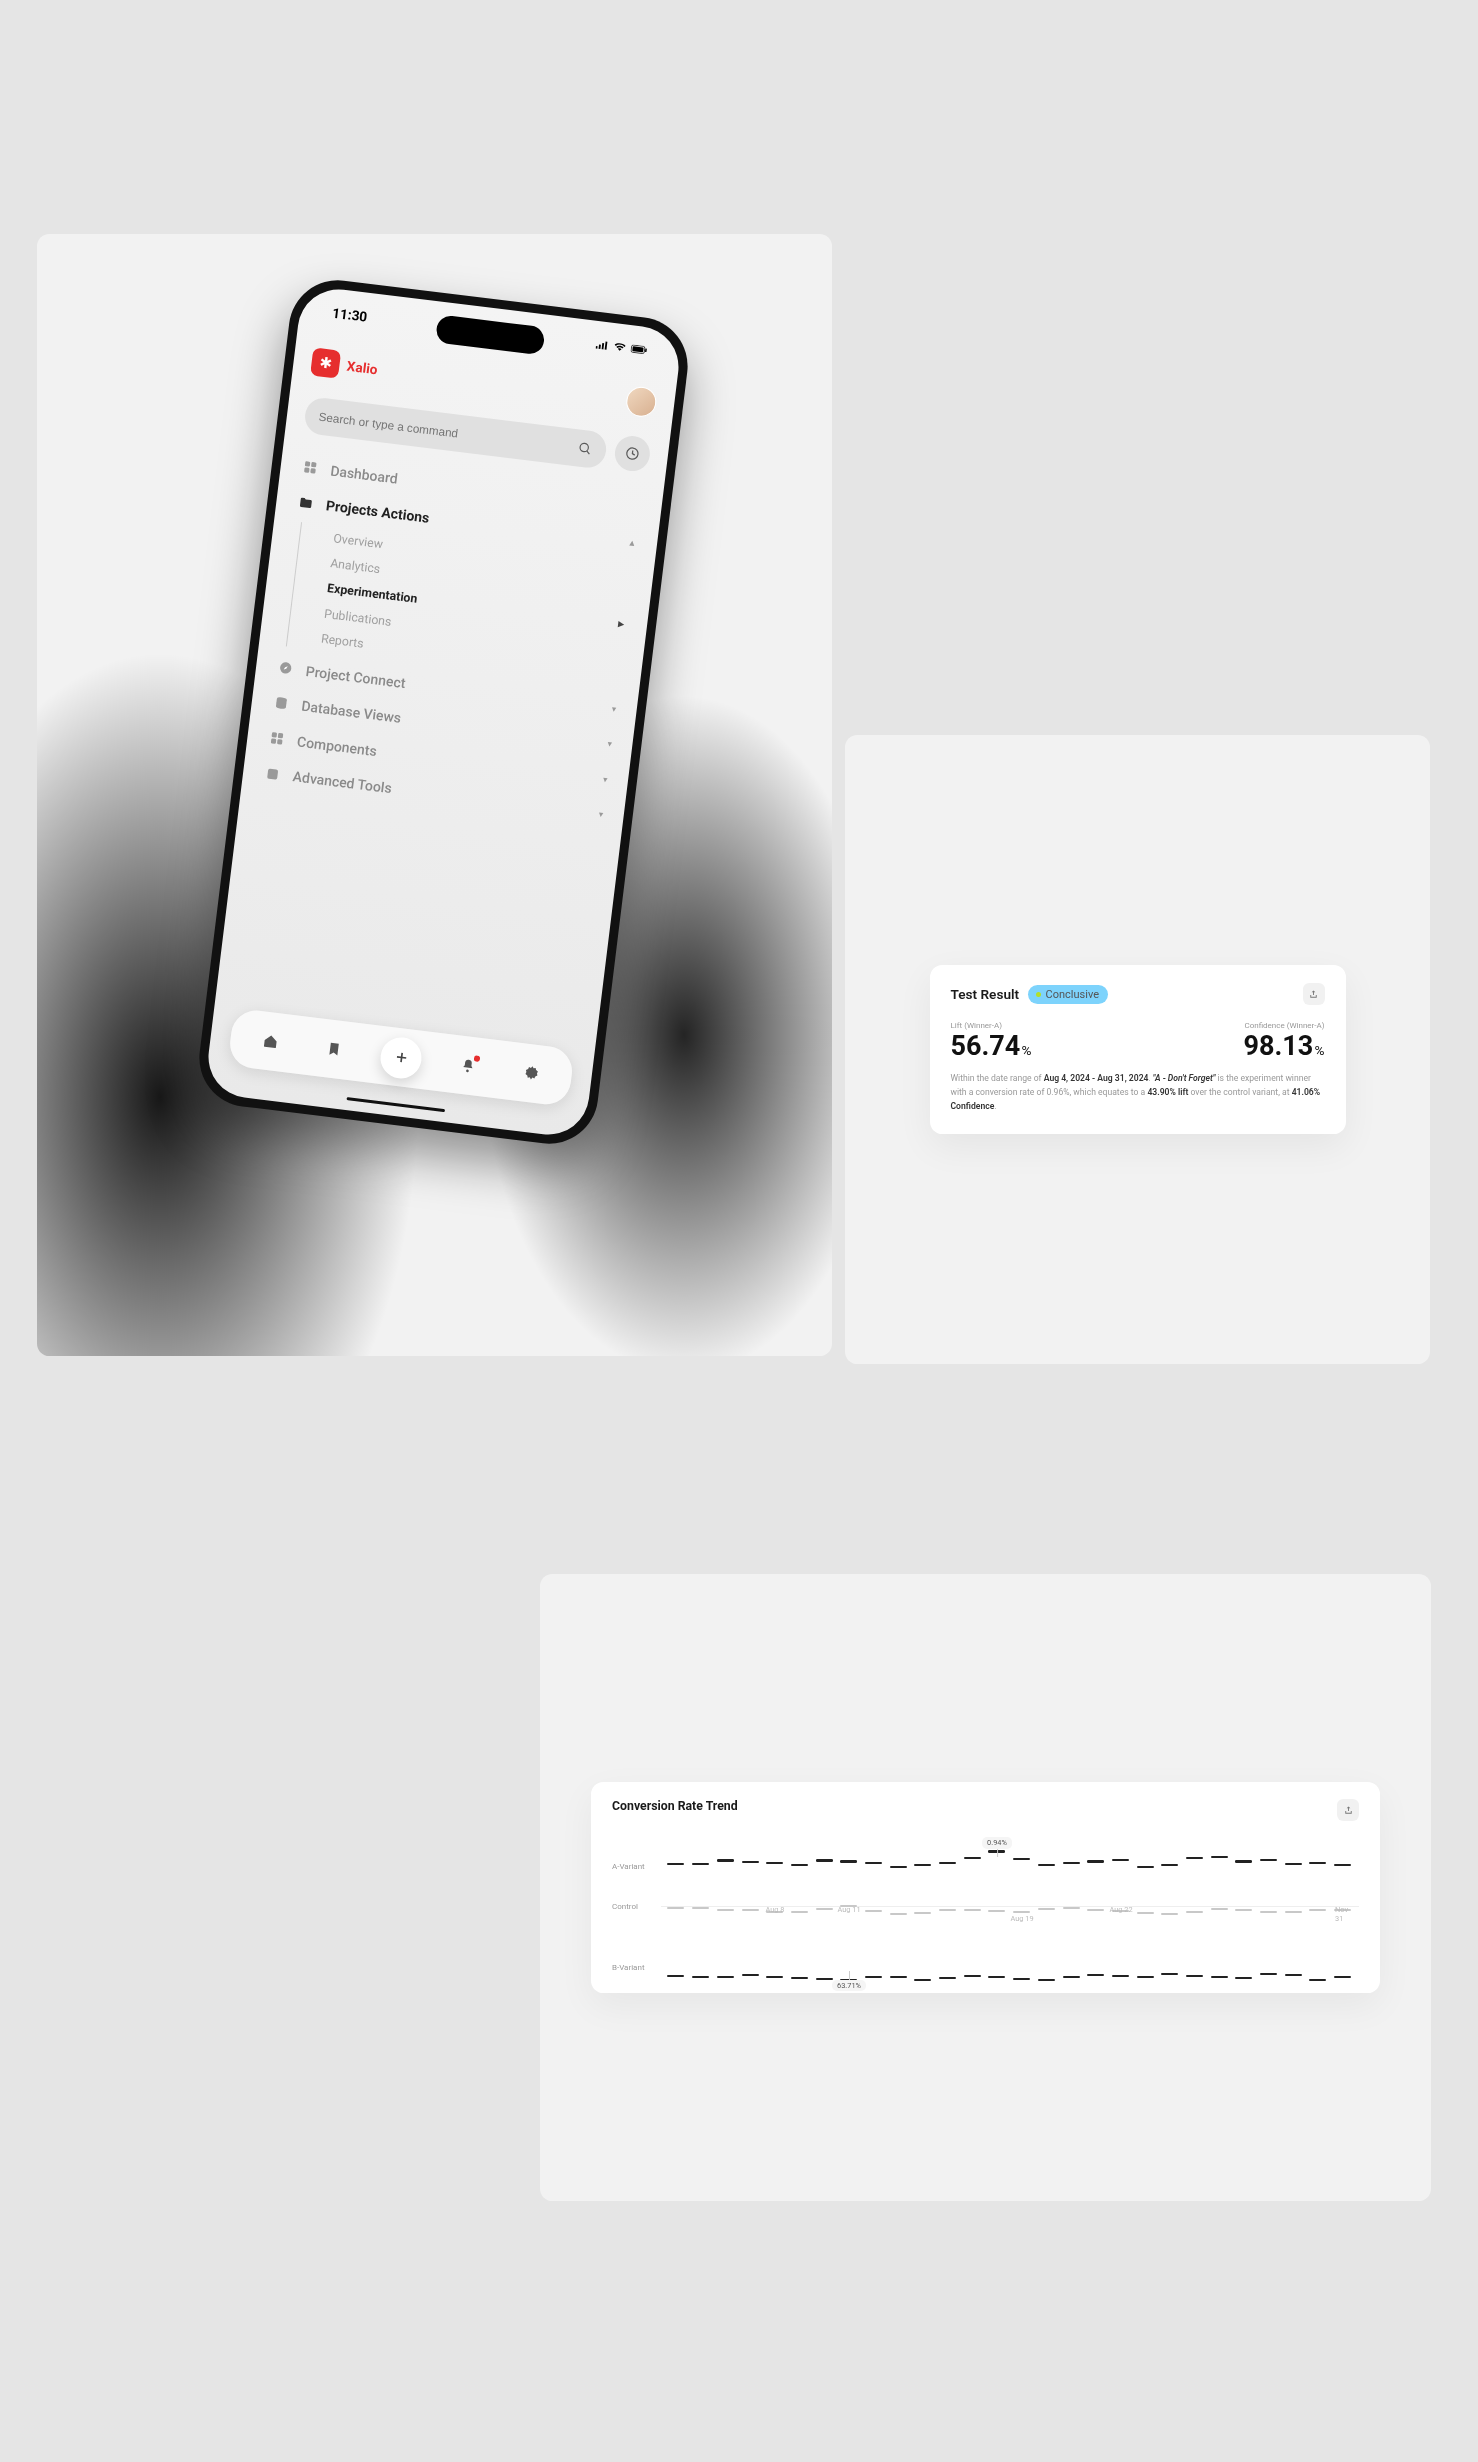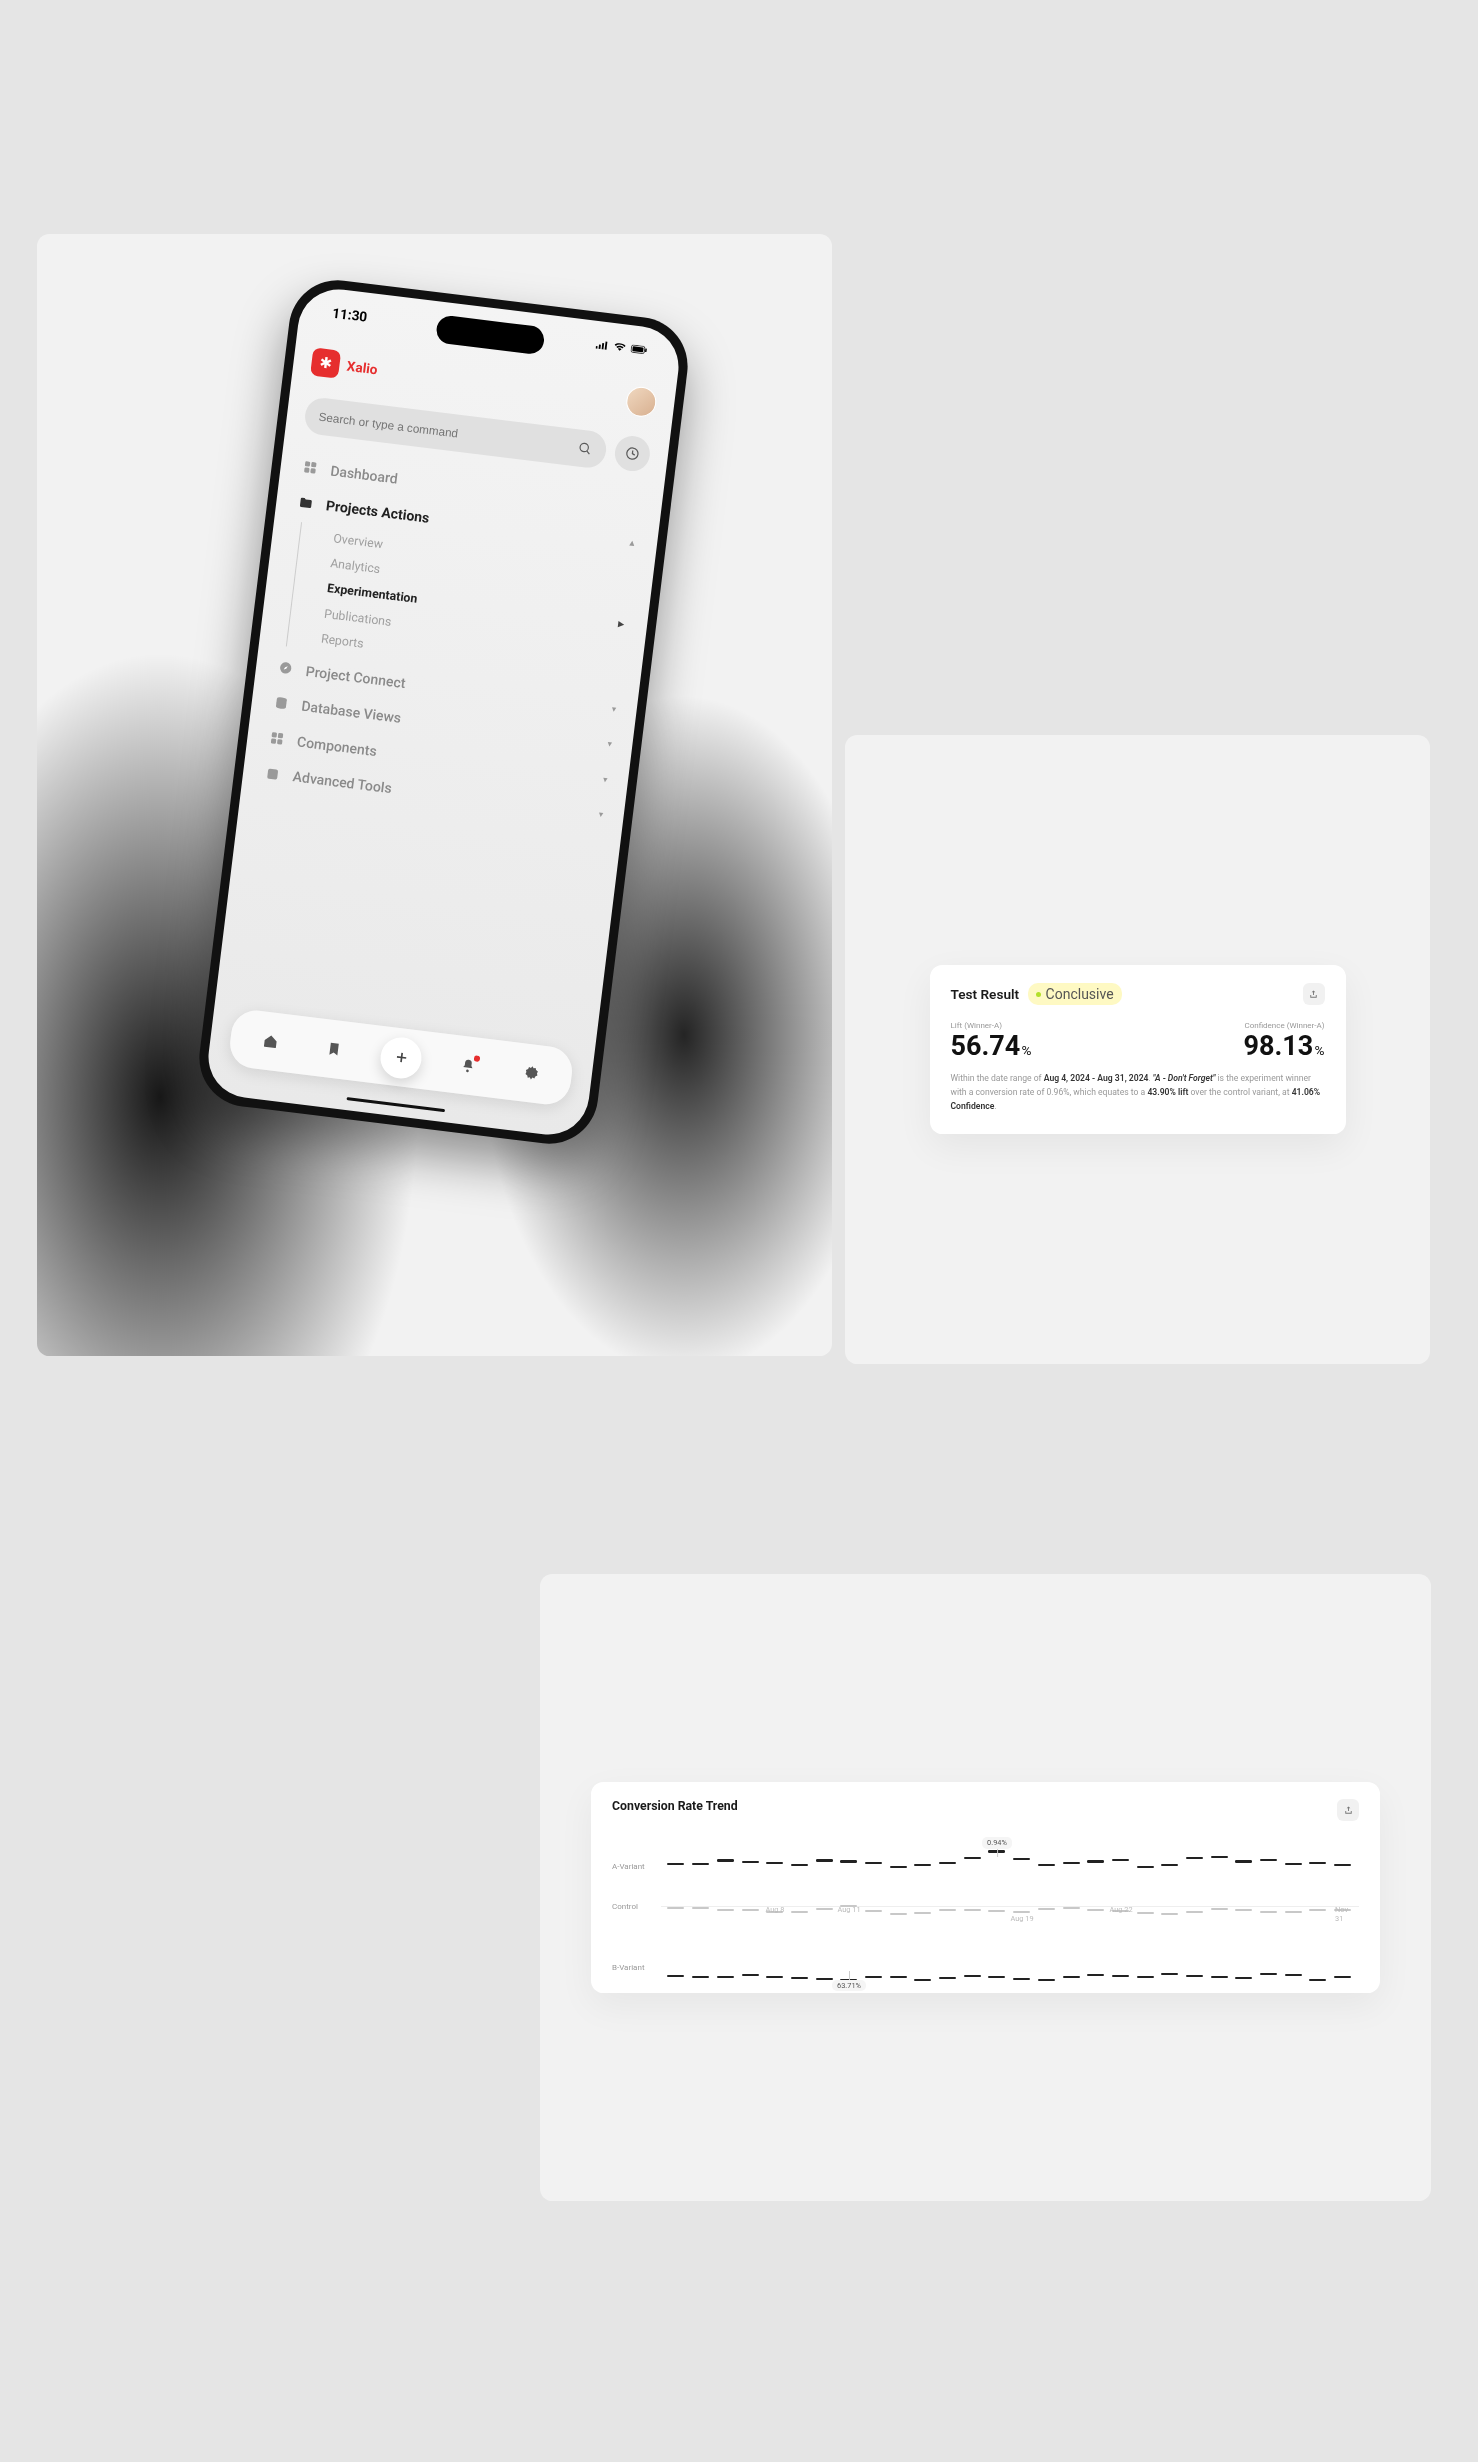--- a/index.html
+++ b/index.html
@@ -252,24 +252,24 @@
 .result-card {
   width: 416px;
   background: #fff;
   border-radius: 12.3px;
   padding: 18.5px 21px 21px;
   box-shadow: 0 12.3px 37px rgba(0,0,0,0.06);
 }
 .result-head { display: flex; align-items: center; gap: 8.6px; margin-bottom: 16px; }
 .result-title { font-size: 13.6px; font-weight: 600; color: #1a1a1a; }
 .badge {
-  background: #fef9c3;
+  background: #7dd3fc;
   border-radius: 10px;
   padding: 3.1px 8.6px;
-  font-size: 14px;
+  font-size: 11px;
   color: #555;
   display: flex;
   align-items: center;
   gap: 4.3px;
 }
 .badge-dot { width: 5px; height: 5px; background: #b3e02a; border-radius: 50%; }
 .icon-btn {
   margin-left: auto;
   width: 22px;
   height: 22px;

